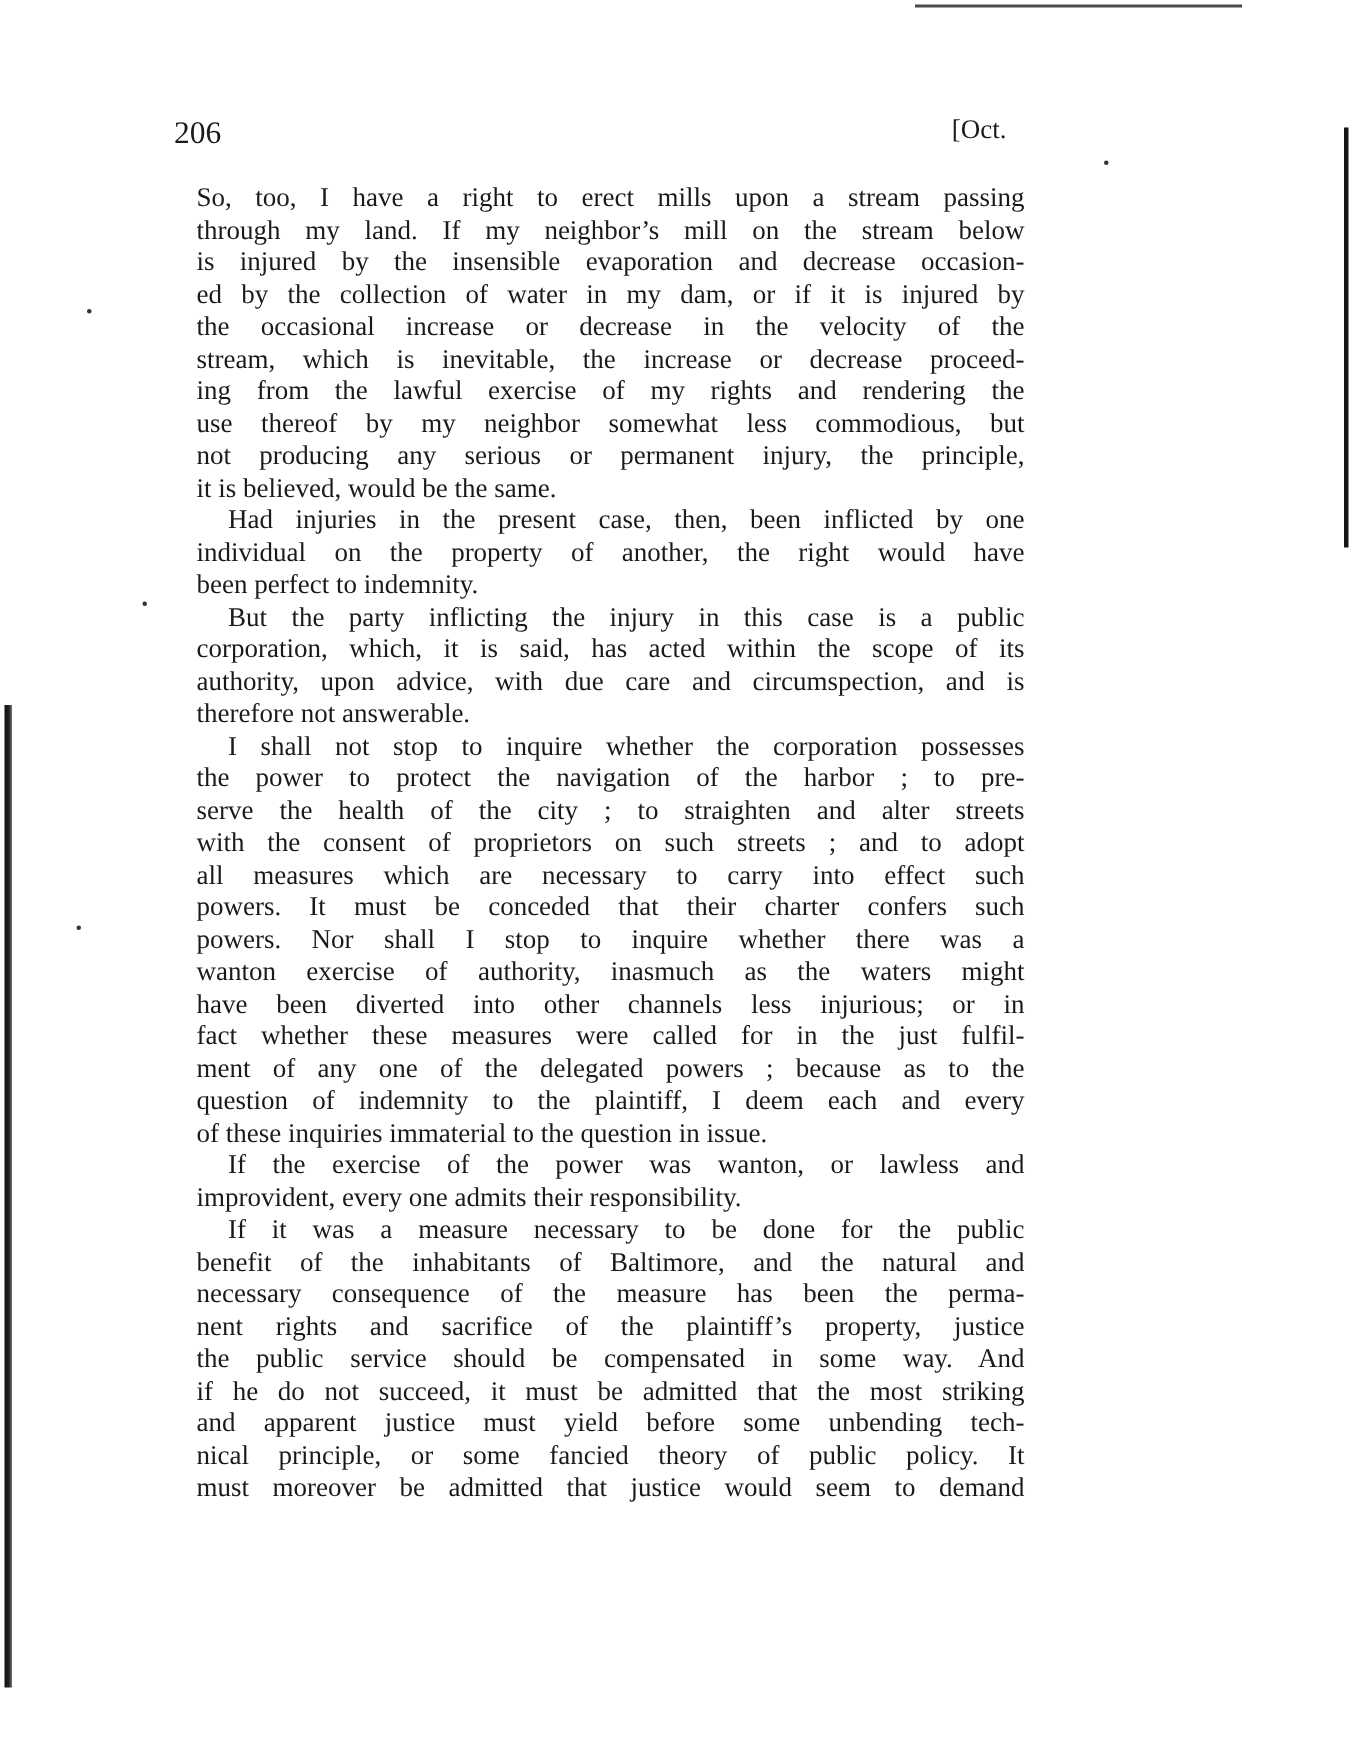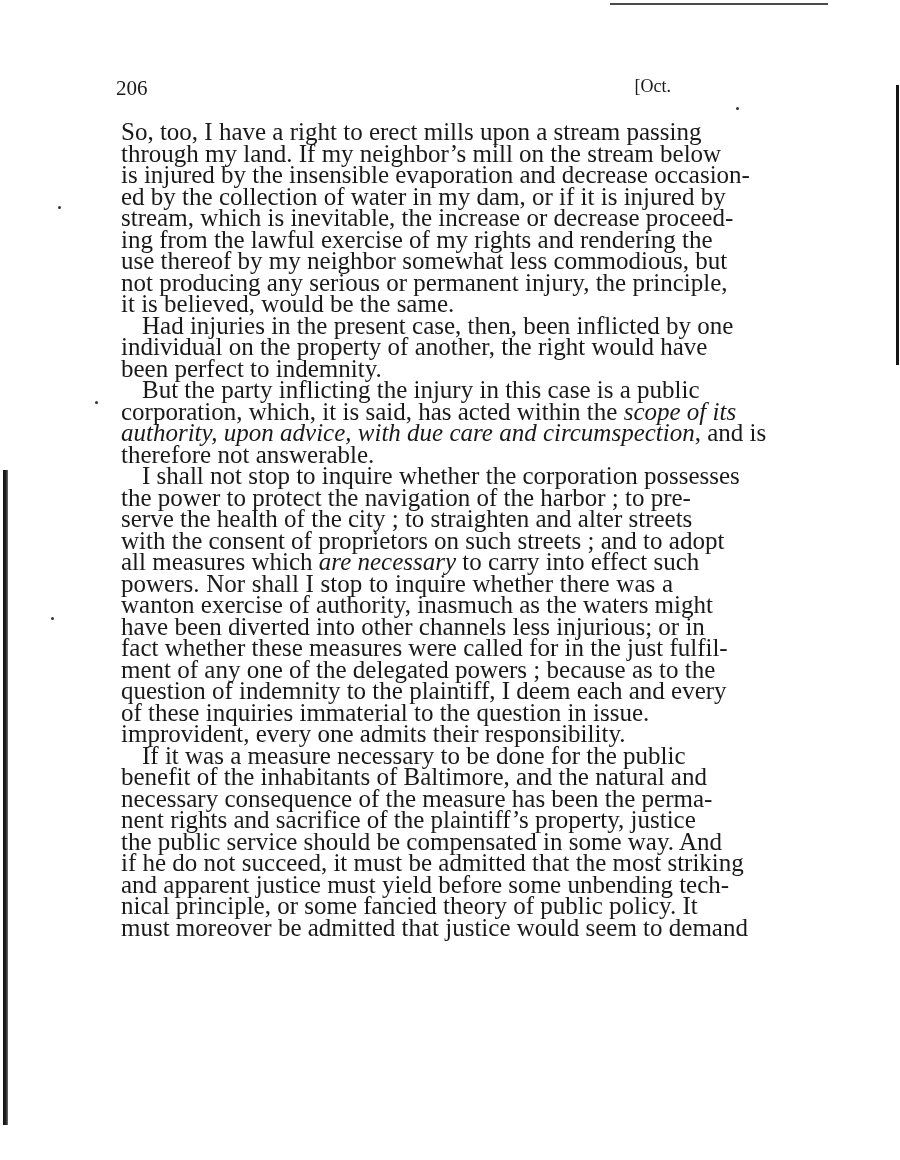--- a/index.html
+++ b/index.html
@@ -71,41 +71,41 @@
       letter-spacing: 0.2px;
     }
     .running-date {
       position: absolute;
       right: 0;
       top: 0;
       font-size: 18px;
     }
     .body-text {
       position: absolute;
-      left: 121px;
+      left: 131px;
       top: 121px;
       width: 552px;
       font-family: "Liberation Serif", "DejaVu Serif", serif;
-      font-size: 25px;
+      font-size: 18px;
       line-height: 21.5px;
     }
     .line {
       display: block;
       white-space: nowrap;
       text-align: justify;
       text-align-last: justify;
       height: 21.5px;
     }
     .line.last {
       text-align-last: left;
     }
     .line.indent {
       padding-left: 21px;
     }
-    .it { font-style: italic; }
+    .it { }
   </style>
 </head>
 <body>
 
 <div class="top-rule"></div>
 <div class="left-edge"></div>
 <div class="right-edge"></div>
 <div class="speck" style="left:58px;top:206px;"></div>
 <div class="speck" style="left:95px;top:401px;"></div>
 <div class="speck" style="left:736px;top:107px;"></div>
@@ -115,20 +115,21 @@
   <span class="page-number">206</span>
   <span class="running-date">[Oct.</span>
 </header>
 
 <main class="body-text" id="body-text">
     <div>
       <span class="line"><span>So, too, I have a right to erect mills upon a stream passing</span></span>
       <span class="line"><span>through my land.  If my neighbor’s mill on the stream below</span></span>
       <span class="line"><span>is injured by the insensible evaporation and decrease occasion-</span></span>
       <span class="line"><span>ed by the collection of water in my dam, or if it is injured by</span></span>
+      <span class="line"><span>the occasional increase or decrease in the velocity of the</span></span>
       <span class="line"><span>stream, which is inevitable, the increase or decrease proceed-</span></span>
       <span class="line"><span>ing from the lawful exercise of my rights and rendering the</span></span>
       <span class="line"><span>use thereof by my neighbor somewhat less commodious, but</span></span>
       <span class="line"><span>not producing any serious or permanent injury, the principle,</span></span>
       <span class="line last"><span>it is believed, would be the same.</span></span>
     </div>
     <div>
       <span class="line indent"><span>Had injuries in the present case, then, been inflicted by one</span></span>
       <span class="line"><span>individual on the property of another, the right would have</span></span>
       <span class="line last"><span>been perfect to indemnity.</span></span>
@@ -138,29 +139,31 @@
       <span class="line"><span>corporation, which, it is said, has acted within the </span><span class="it">scope of its</span></span>
       <span class="line"><span class="it">authority, upon advice, with due care and circumspection</span><span>, and is</span></span>
       <span class="line last"><span>therefore not answerable.</span></span>
     </div>
     <div>
       <span class="line indent"><span>I shall not stop to inquire whether the corporation possesses</span></span>
       <span class="line"><span>the power to protect the navigation of the harbor ; to pre-</span></span>
       <span class="line"><span>serve the health of the city ; to straighten and alter streets</span></span>
       <span class="line"><span>with the consent of proprietors on such streets ; and to adopt</span></span>
       <span class="line"><span>all measures which </span><span class="it">are necessary</span><span> to carry into effect such</span></span>
+      <span class="line"><span>powers.  It must be conceded that their charter confers such</span></span>
       <span class="line"><span>powers.  Nor shall I stop to inquire whether there was a</span></span>
       <span class="line"><span>wanton exercise of authority, inasmuch as the waters might</span></span>
       <span class="line"><span>have been diverted into other channels less injurious; or in</span></span>
       <span class="line"><span>fact whether these measures were called for in the just fulfil-</span></span>
       <span class="line"><span>ment of any one of the delegated powers ; because as to the</span></span>
       <span class="line"><span>question of indemnity to the plaintiff, I deem each and every</span></span>
       <span class="line last"><span>of these inquiries immaterial to the question in issue.</span></span>
     </div>
     <div>
+      <span class="line indent"><span>If the exercise of the power was wanton, or lawless and</span></span>
       <span class="line last"><span>improvident, every one admits their responsibility.</span></span>
     </div>
     <div>
       <span class="line indent"><span>If it was a measure necessary to be done for the public</span></span>
       <span class="line"><span>benefit of the inhabitants of Baltimore, and the natural and</span></span>
       <span class="line"><span>necessary consequence of the measure has been the perma-</span></span>
       <span class="line"><span>nent rights and sacrifice of the plaintiff’s property, justice</span></span>
       <span class="line"><span>the public service should be compensated in some way.  And</span></span>
       <span class="line"><span>if he do not succeed, it must be admitted that the most striking</span></span>
       <span class="line"><span>and apparent justice must yield before some unbending tech-</span></span>

